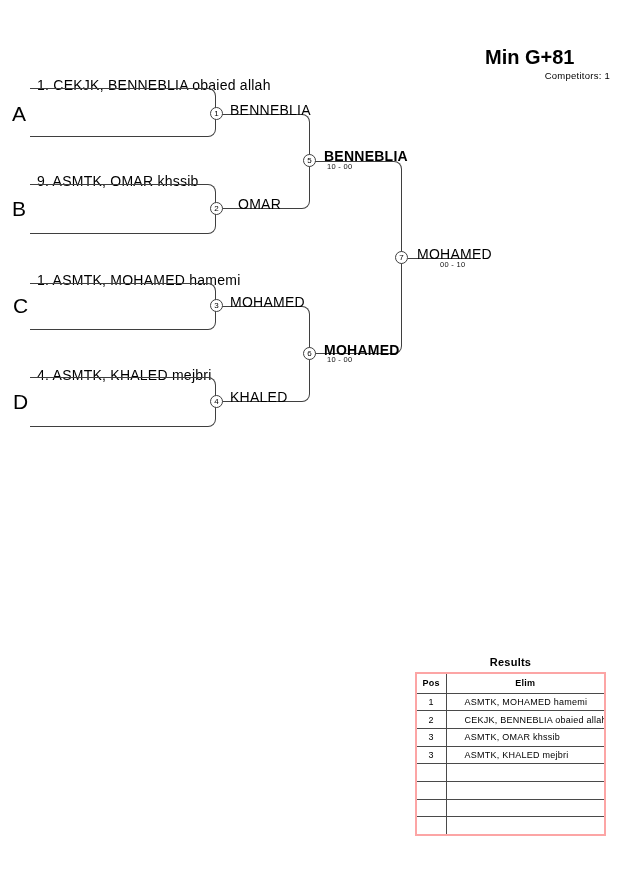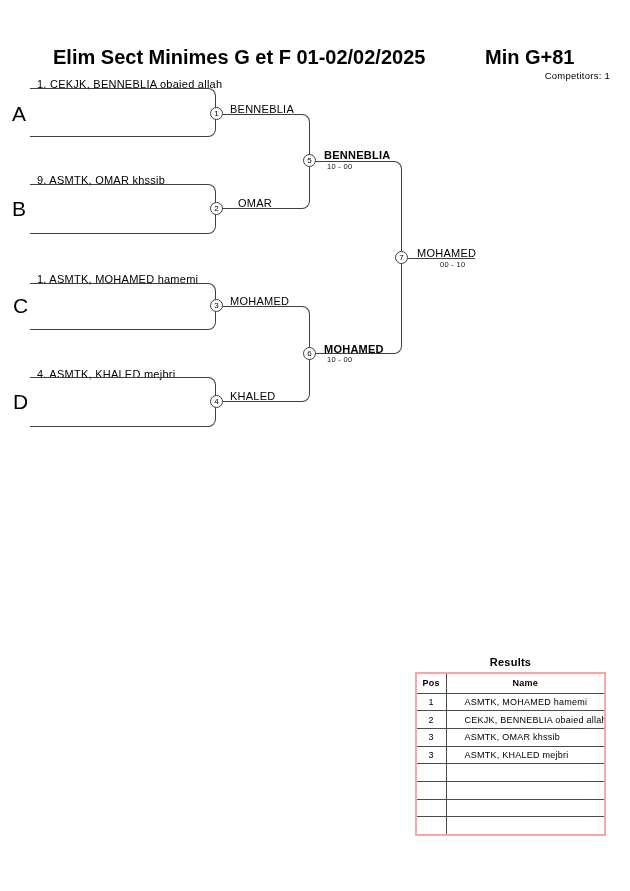--- a/index.html
+++ b/index.html
@@ -5,21 +5,21 @@
   * { box-sizing: border-box; margin: 0; padding: 0; }
   html, body { background: #ffffff; }
   .page {
     position: relative; width: 630px; height: 891px;
     background: #ffffff; color: #000;
     font-family: "Liberation Sans", "DejaVu Sans", sans-serif;
     overflow: hidden;
   }
   .abs { position: absolute; }
   .title { font-size: 20px; font-weight: bold; white-space: nowrap; }
-  .small { font-size: 11px; letter-spacing: 0.25px; white-space: nowrap; line-height: 1.1; }
+  .small { font-size: 14px; letter-spacing: 0.25px; white-space: nowrap; line-height: 1.1; }
   .score { font-size: 7.5px; letter-spacing: 0.3px; white-space: nowrap; color: #111; }
   .bold  { font-weight: bold; }
   .section-letter { font-size: 21px; line-height: 1; color: #000; }
 
   
   .seed-shape, .merge-shape {
     position: absolute;
     border: 1.4px solid #3f3f3f; border-left: none;
     border-radius: 0 8px 8px 0;
     background: transparent;
@@ -51,21 +51,20 @@
   table.results td { height: 17.7px; }
   td.pos-cell { text-align: center; }
   td.name-cell { text-align: left; padding-left: 18px; }
   col.pos-col { width: 30px; }
 </style>
 </head>
 <body>
 
 <div class="page">
 
-  <div class="abs title" style="left:53px; top:46px;">Elim Sect Minimes G et F  01-02/02/2025</div>
   <div class="abs title" style="left:485px; top:46px;">Min G+81</div>
   <div class="abs" style="left:430px; top:70px; width:180px; text-align:right; font-size:9.5px; letter-spacing:0.25px;">Competitors: 1</div>
 
   <div class="abs section-letter" style="left:12px; top:103px;">A</div>
   <div class="abs section-letter" style="left:12px; top:198px;">B</div>
   <div class="abs section-letter" style="left:13px; top:295px;">C</div>
   <div class="abs section-letter" style="left:13px; top:391px;">D</div>
 
   <div class="abs small" style="left:37px; top:78px;">1. CEKJK, BENNEBLIA obaied allah</div>
   <div class="abs small" style="left:37px; top:174px;">9. ASMTK, OMAR khssib</div>
@@ -108,21 +107,21 @@
   <div class="abs results-title" style="left:415px; top:656px; width:191px;">Results</div>
 
   <table class="results abs" style="left:415px; top:672px;">
     <colgroup>
         <col class="pos-col">
         <col>
       </colgroup>
     <thead>
       <tr>
         <th>Pos</th>
-        <th>Name</th>
+        <th>Elim</th>
       </tr>
     </thead>
     <tbody>
       <tr>
         <td class="pos-cell">1</td>
         <td class="name-cell">ASMTK, MOHAMED hamemi</td>
       </tr>
       <tr>
         <td class="pos-cell">2</td>
         <td class="name-cell">CEKJK, BENNEBLIA obaied allah</td>

